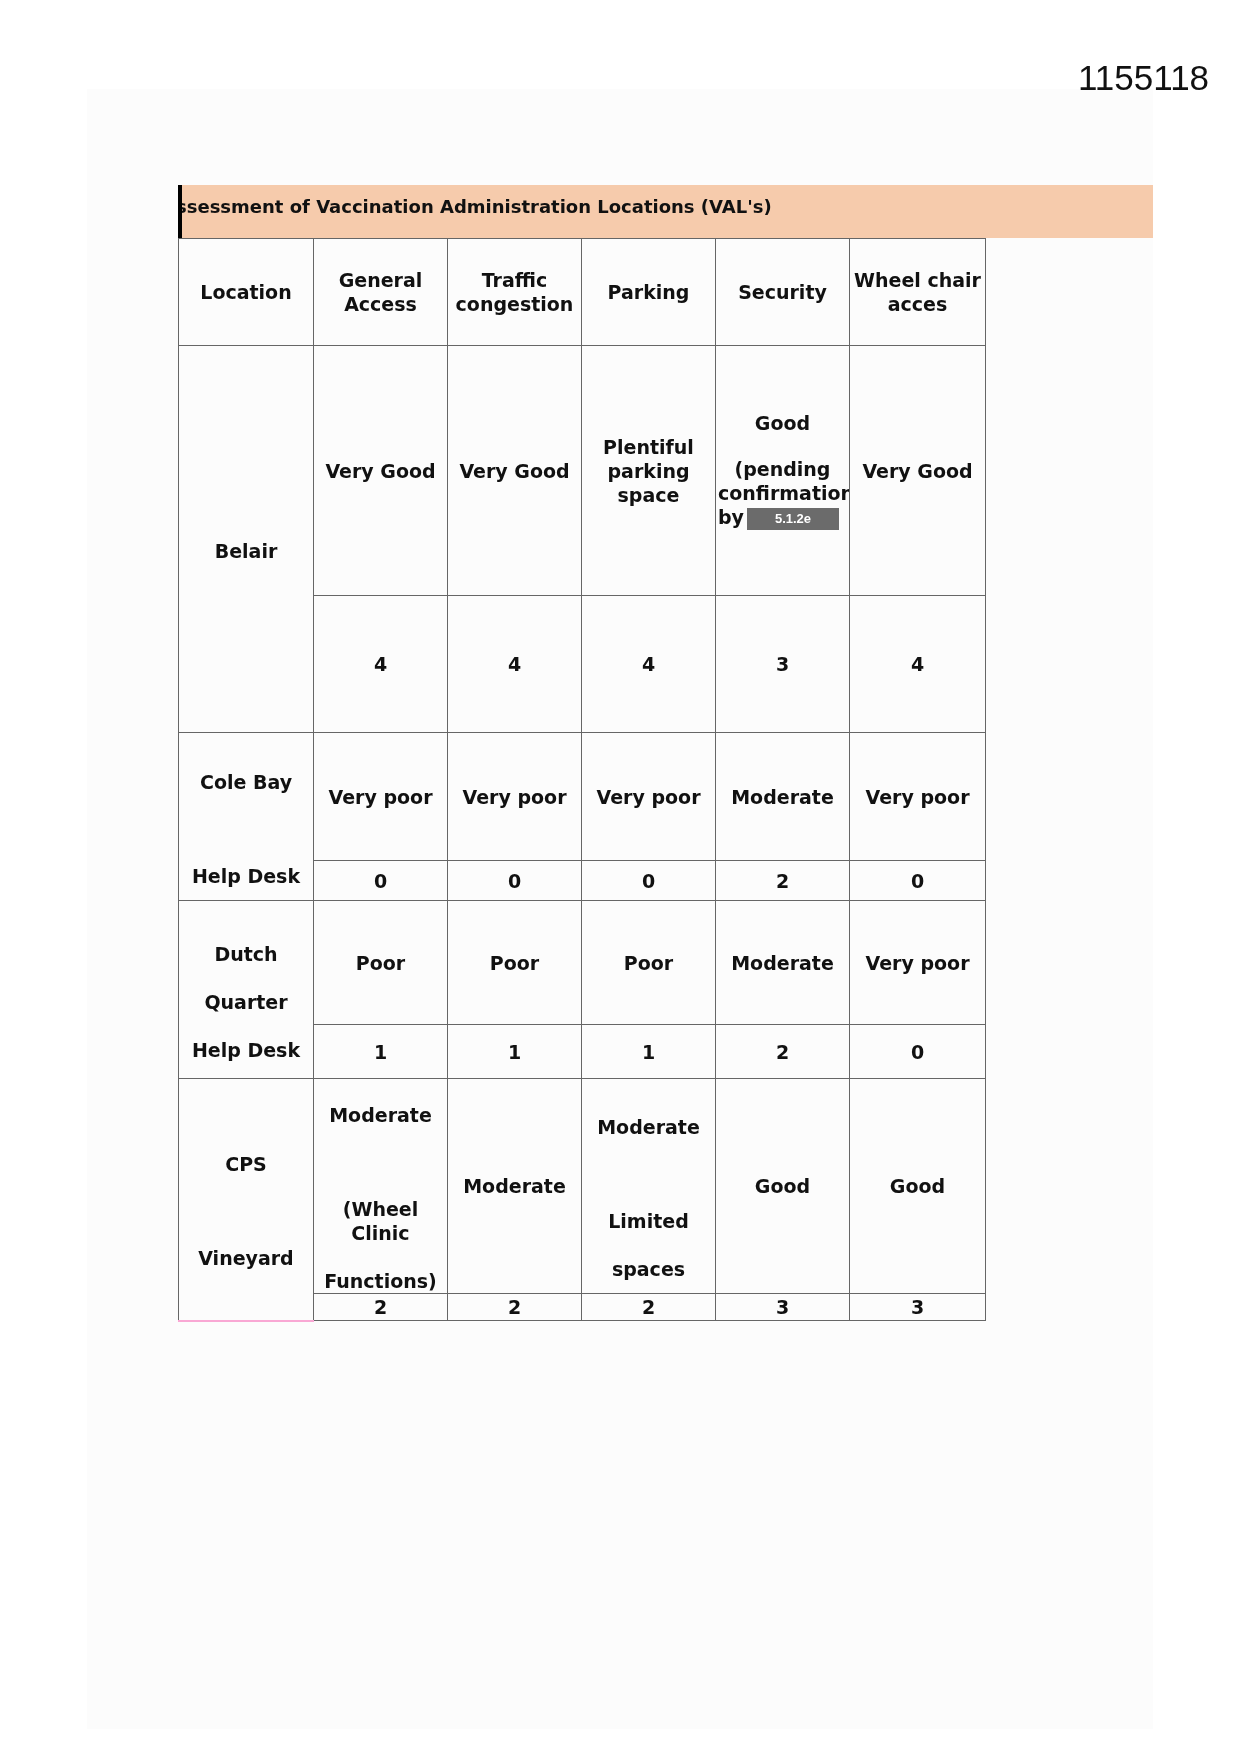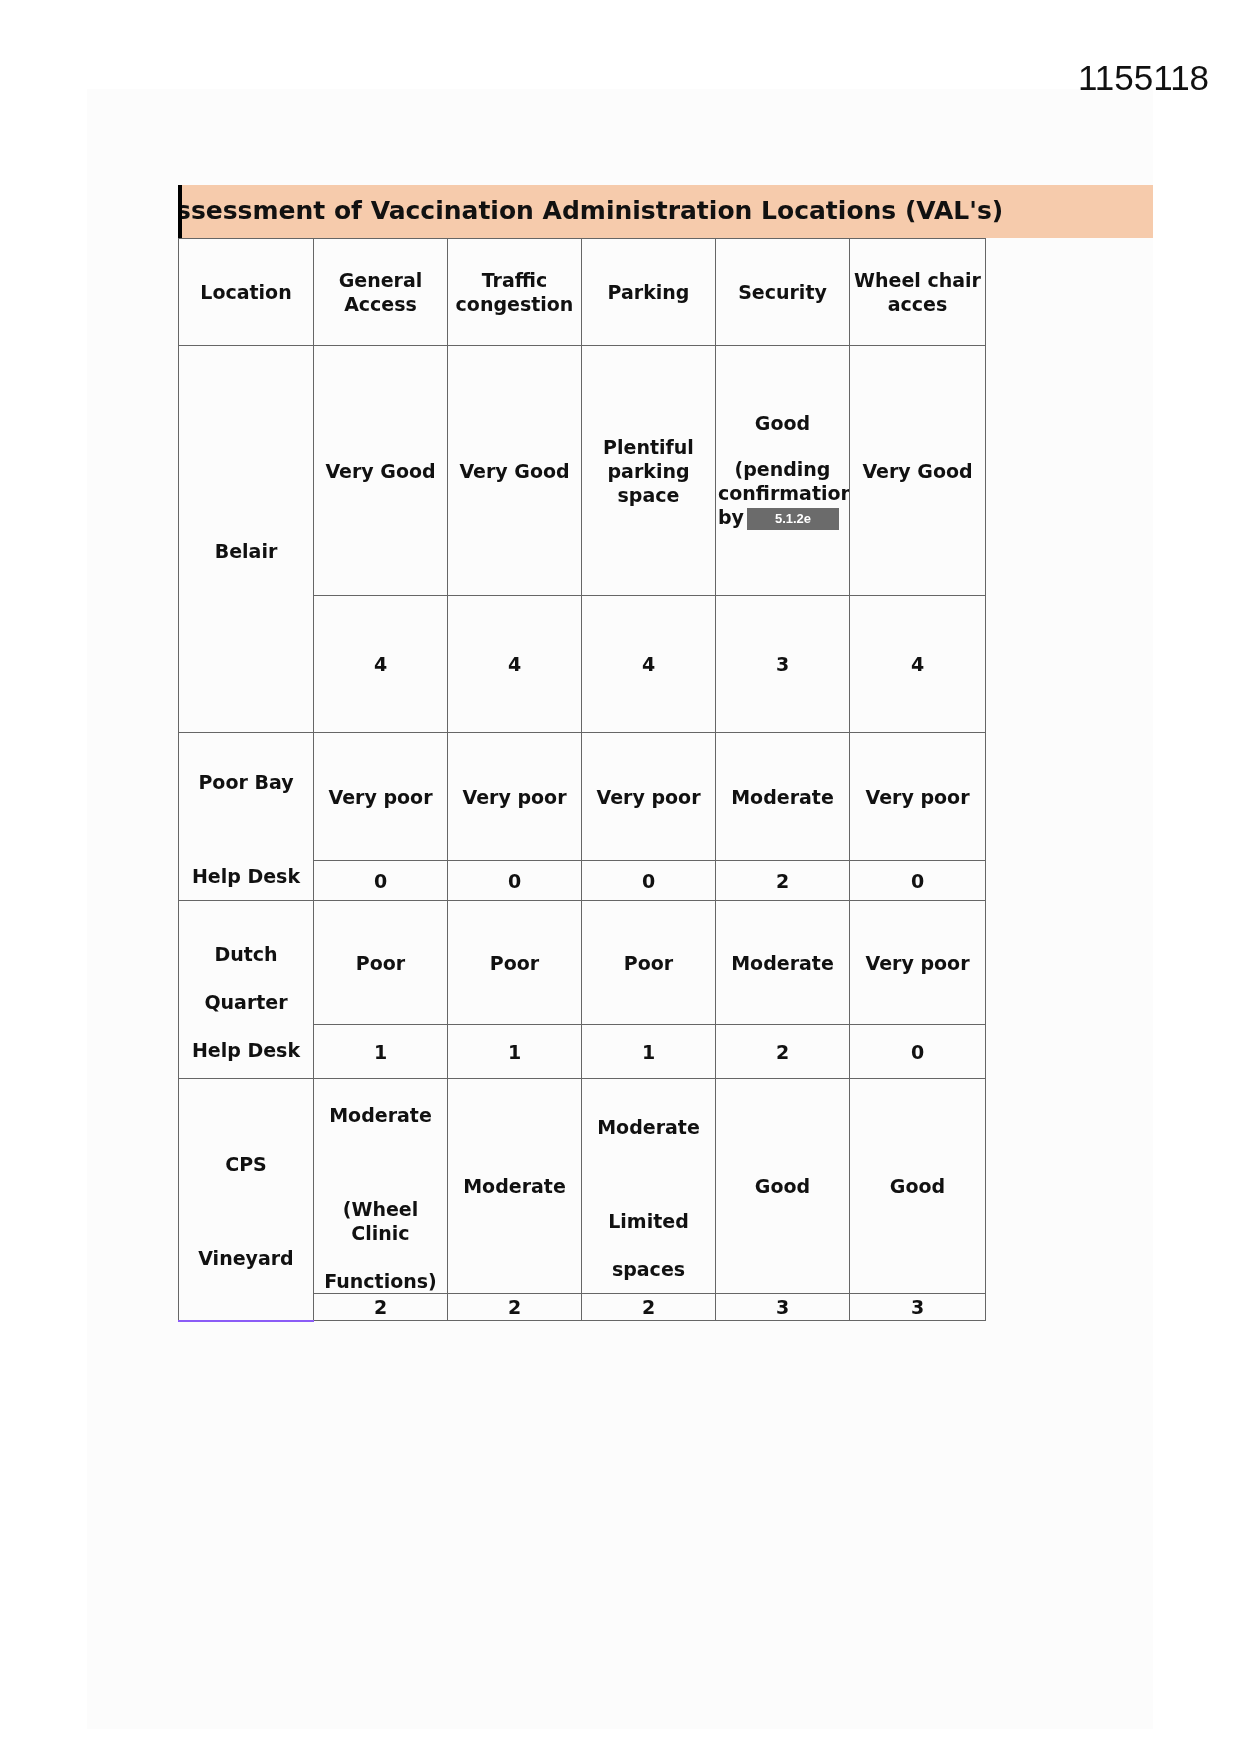--- a/index.html
+++ b/index.html
@@ -14,21 +14,21 @@
   .doc-id {
     position: absolute; left: 1078px; top: 58px;
     font-family: "Liberation Sans", sans-serif; font-size: 35px; color: #111;
   }
   .title-band {
     position: absolute; left: 178px; top: 185px; width: 975px; height: 53px;
     background: #f6cbac; border-left: 4px solid #000; box-sizing: border-box;
     overflow: hidden; white-space: nowrap;
   }
   .title-text {
-    position: absolute; left: -6px; top: 11px; font-weight: bold; font-size: 25px;
+    position: absolute; left: -6px; top: 11px; font-weight: bold; font-size: 18px;
     color: #111;
   }
   table.grid {
     position: absolute; left: 178px; top: 238px;
     border-collapse: collapse; table-layout: fixed; width: 807px;
   }
   table.grid td, table.grid th {
     border: 1px solid #666; text-align: center; vertical-align: middle;
     padding: 0 2px; font-size: 19px; line-height: 24px; overflow: hidden; font-weight: bold;
   }
@@ -96,21 +96,21 @@
   <tr style="height:137px" class="score">
     <td>4</td>
     <td>4</td>
     <td>4</td>
     <td>3</td>
     <td>4</td>
   </tr>
 
   <tr style="height:128px">
     <td rowspan="2" class="loc">
-      <span class="loc-line">Poor Bay</span>
+      <span class="loc-line">Cole Bay</span>
       <span class="loc-line" style="height:22px"></span>
       <span class="loc-line">Help Desk</span>
     </td>
     <td>Very poor</td>
     <td>Very poor</td>
     <td>Very poor</td>
     <td>Moderate</td>
     <td>Very poor</td>
   </tr>
   <tr style="height:40px" class="score">
@@ -135,21 +135,21 @@
   </tr>
   <tr style="height:54px" class="score">
     <td>1</td>
     <td>1</td>
     <td>1</td>
     <td>2</td>
     <td>0</td>
   </tr>
 
   <tr style="height:202px">
-    <td rowspan="2" class="loc" style="border-bottom:2px solid #8b5cf6;">
+    <td rowspan="2" class="loc" style="border-bottom:2px solid #f9a8d4;">
       <span class="loc-line">CPS</span>
       <span class="loc-line" style="height:22px"></span>
       <span class="loc-line">Vineyard</span>
     </td>
     <td>
       <span class="loc-line">Moderate</span>
       <span class="loc-line" style="height:22px"></span>
       <span class="loc-line">(Wheel Clinic</span>
       <span class="loc-line">Functions)</span>
     </td>

